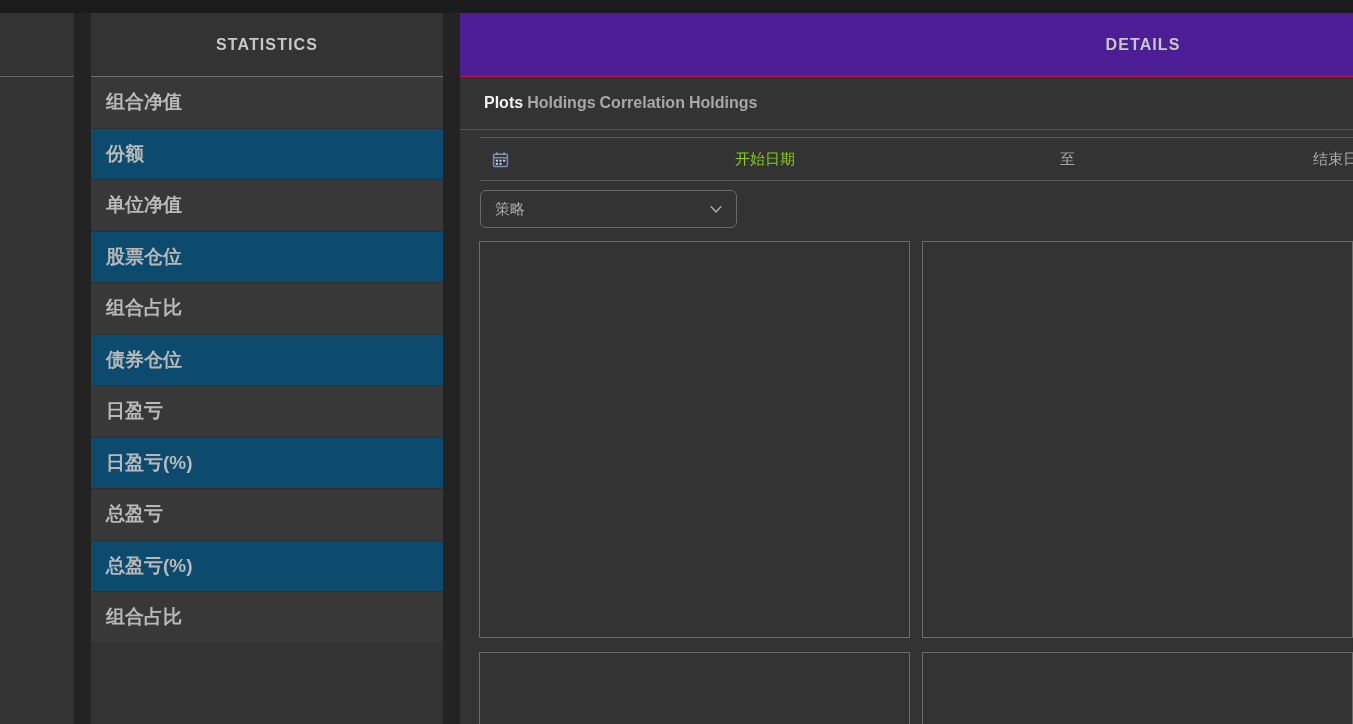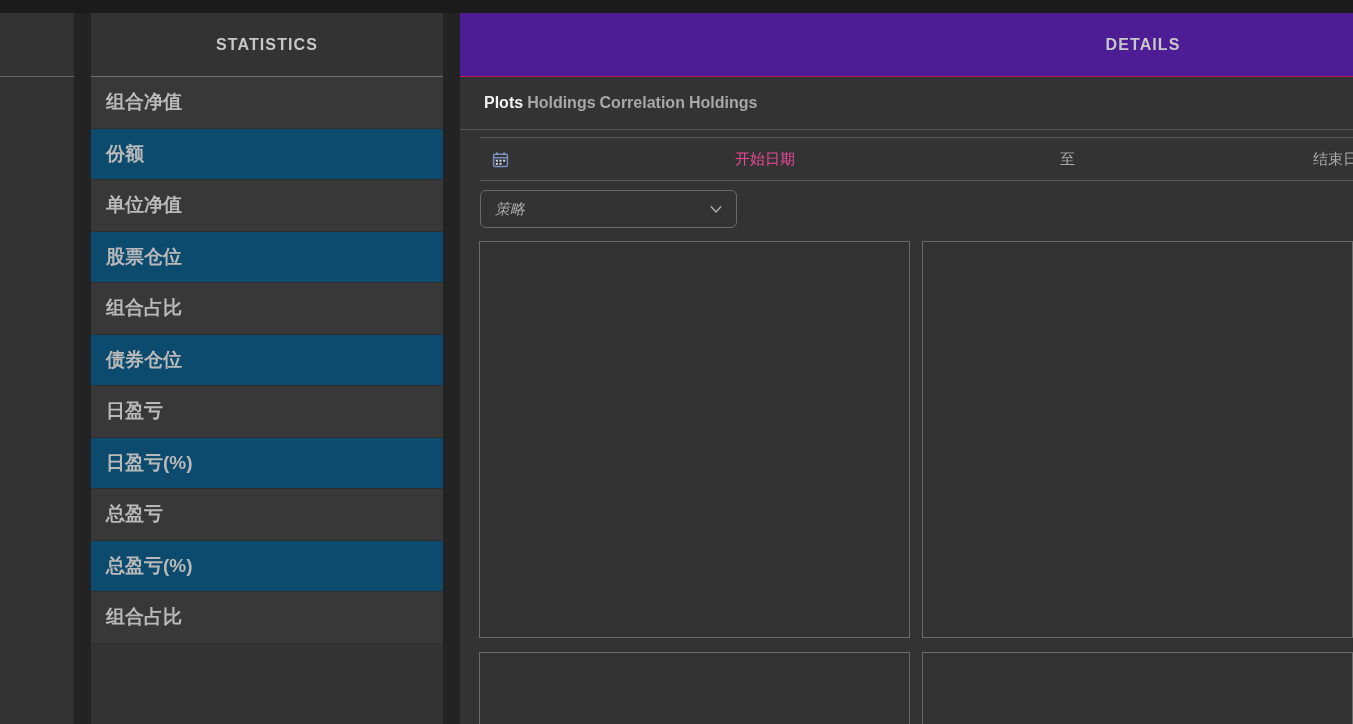--- a/index.html
+++ b/index.html
@@ -169,21 +169,21 @@
     margin-left: 12px;
     width: 17px;
     height: 17px;
     flex: 0 0 auto;
     display: block;
   }
   .date-start {
     position: absolute;
     left: 255px;
     font-size: 15px;
-    color: #ec4899;
+    color: #84cc16;
   }
   .date-sep {
     position: absolute;
     left: 580px;
     font-size: 15px;
     color: #a9a9a9;
   }
   .date-end {
     position: absolute;
     left: 833px;
@@ -201,21 +201,20 @@
     background: #333333;
     display: flex;
     align-items: center;
     justify-content: space-between;
     padding: 0 12px 0 14px;
     cursor: pointer;
   }
   .strategy-label {
     font-size: 15px;
     color: #a9a9a9;
-    font-style: italic;
   }
   .chev { width: 16px; height: 16px; display: block; }
 
   
   .plot-area {
     margin-top: 13px;
     padding: 0 0 0 19px;
   }
   .plot-row {
     display: flex;

